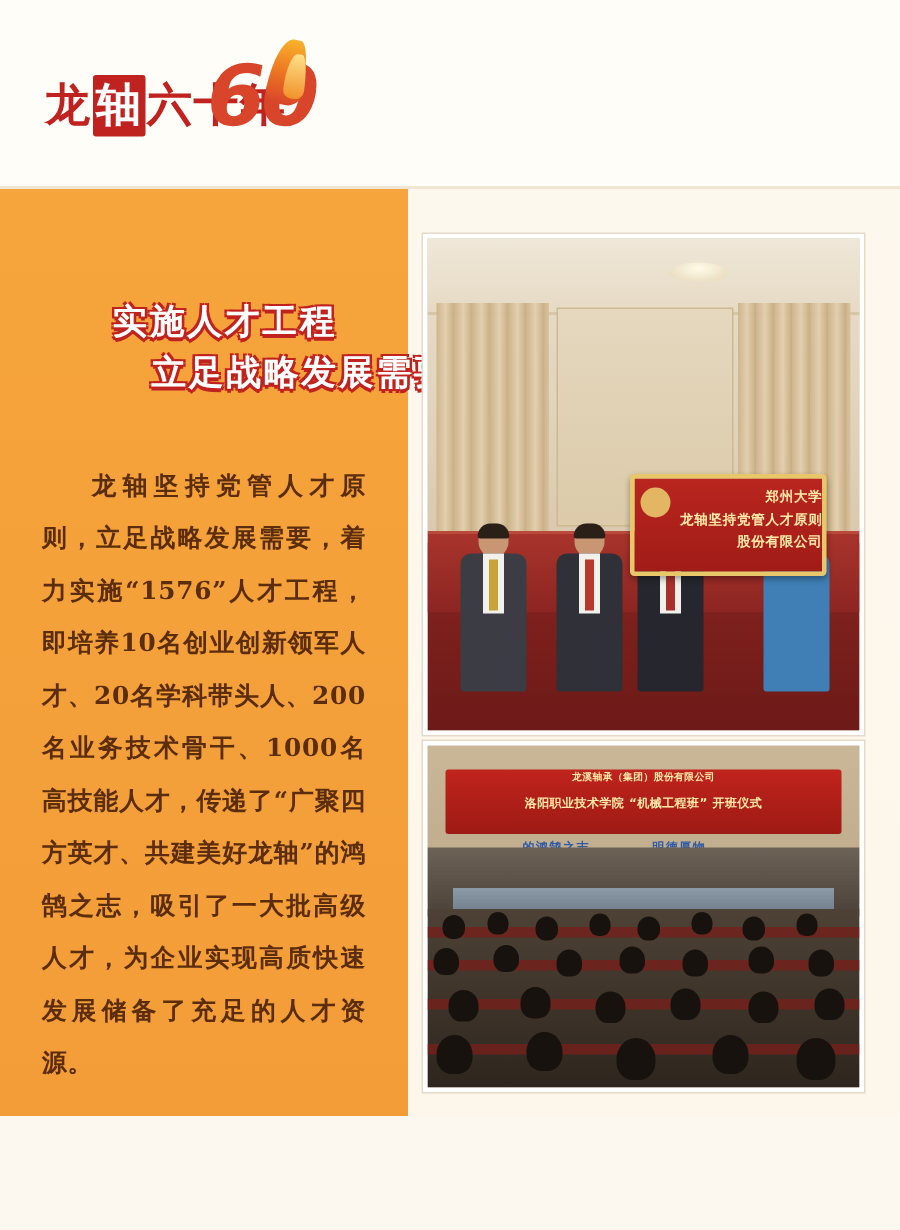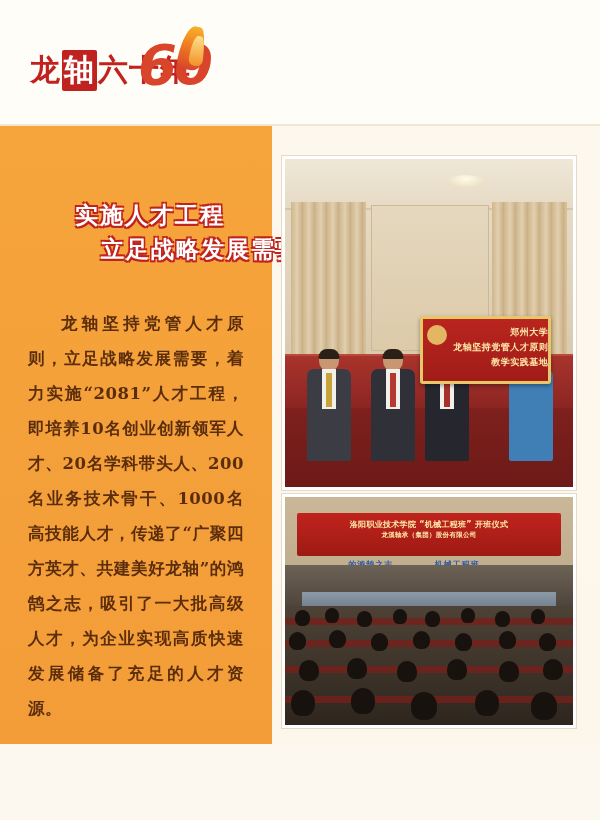--- a/index.html
+++ b/index.html
@@ -381,21 +381,21 @@
       <div class="flame2"></div>
     </div>
   </div>
   <div class="header-rule"></div>
 
   <div class="orange-panel">
     <div class="headline">
       <div class="headline-line">实施人才工程</div>
       <div class="headline-line second">立足战略发展需要</div>
     </div>
-    <div class="body-text">龙轴坚持党管人才原则，立足战略发展需要，着力实施“2081”人才工程，即培养10名创业创新领军人才、20名学科带头人、200名业务技术骨干、1000名高技能人才，传递了“广聚四方英才、共建美好龙轴”的鸿鹄之志，吸引了一大批高级人才，为企业实现高质快速发展储备了充足的人才资源。</div>
+    <div class="body-text">龙轴坚持党管人才原则，立足战略发展需要，着力实施“1576”人才工程，即培养10名创业创新领军人才、20名学科带头人、200名业务技术骨干、1000名高技能人才，传递了“广聚四方英才、共建美好龙轴”的鸿鹄之志，吸引了一大批高级人才，为企业实现高质快速发展储备了充足的人才资源。</div>
   </div>
 
   <div class="photo photo-top">
     <div class="room-wall"></div>
     <div class="room-ceiling"></div>
     <div class="ceil-lamp"></div>
     <div class="wall-panel"></div>
     <div class="curtain l"></div>
     <div class="curtain r"></div>
     <div class="floor"></div>
@@ -425,32 +425,32 @@
     <div class="person" style="left:224px;">
       <div class="p-head"></div>
       <div class="p-hair"></div>
       <div class="p-body" style="background:#3f7fb5;"></div>
     </div>
 
     <div class="plaque">
       <div class="plaque-seal"></div>
       <div class="plaque-txt">郑州大学</div>
       <div class="plaque-txt" style="padding-top:0">龙轴坚持党管人才原则</div>
-      <div class="plaque-txt" style="padding-top:0">教学实践基地</div>
+      <div class="plaque-txt" style="padding-top:0">股份有限公司</div>
     </div>
   </div>
 
   <div class="photo photo-bottom">
     <div class="aud-wall"></div>
     <div class="banner">
+      <div class="banner-txt" style="padding-top:0;font-size:6.5px">龙溪轴承（集团）股份有限公司</div>
       <div class="banner-txt">洛阳职业技术学院 “机械工程班” 开班仪式</div>
-      <div class="banner-txt" style="padding-top:0;font-size:6.5px">龙溪轴承（集团）股份有限公司</div>
     </div>
     <div class="wall-slogan a">的鸿鹄之志</div>
-    <div class="wall-slogan b">机械工程班</div>
+    <div class="wall-slogan b">明德厚物</div>
     <div class="stage">
       <div class="stage-table"></div>
     </div>
     <div class="seats">
       <div class="seat-row" style="top:12px"></div>
       <div class="seat-row" style="top:34px"></div>
       <div class="seat-row" style="top:60px"></div>
       <div class="seat-row" style="top:90px"></div>
 
       <div class="aud-head" style="left:10px;top:4px;width:15px;height:16px"></div>

